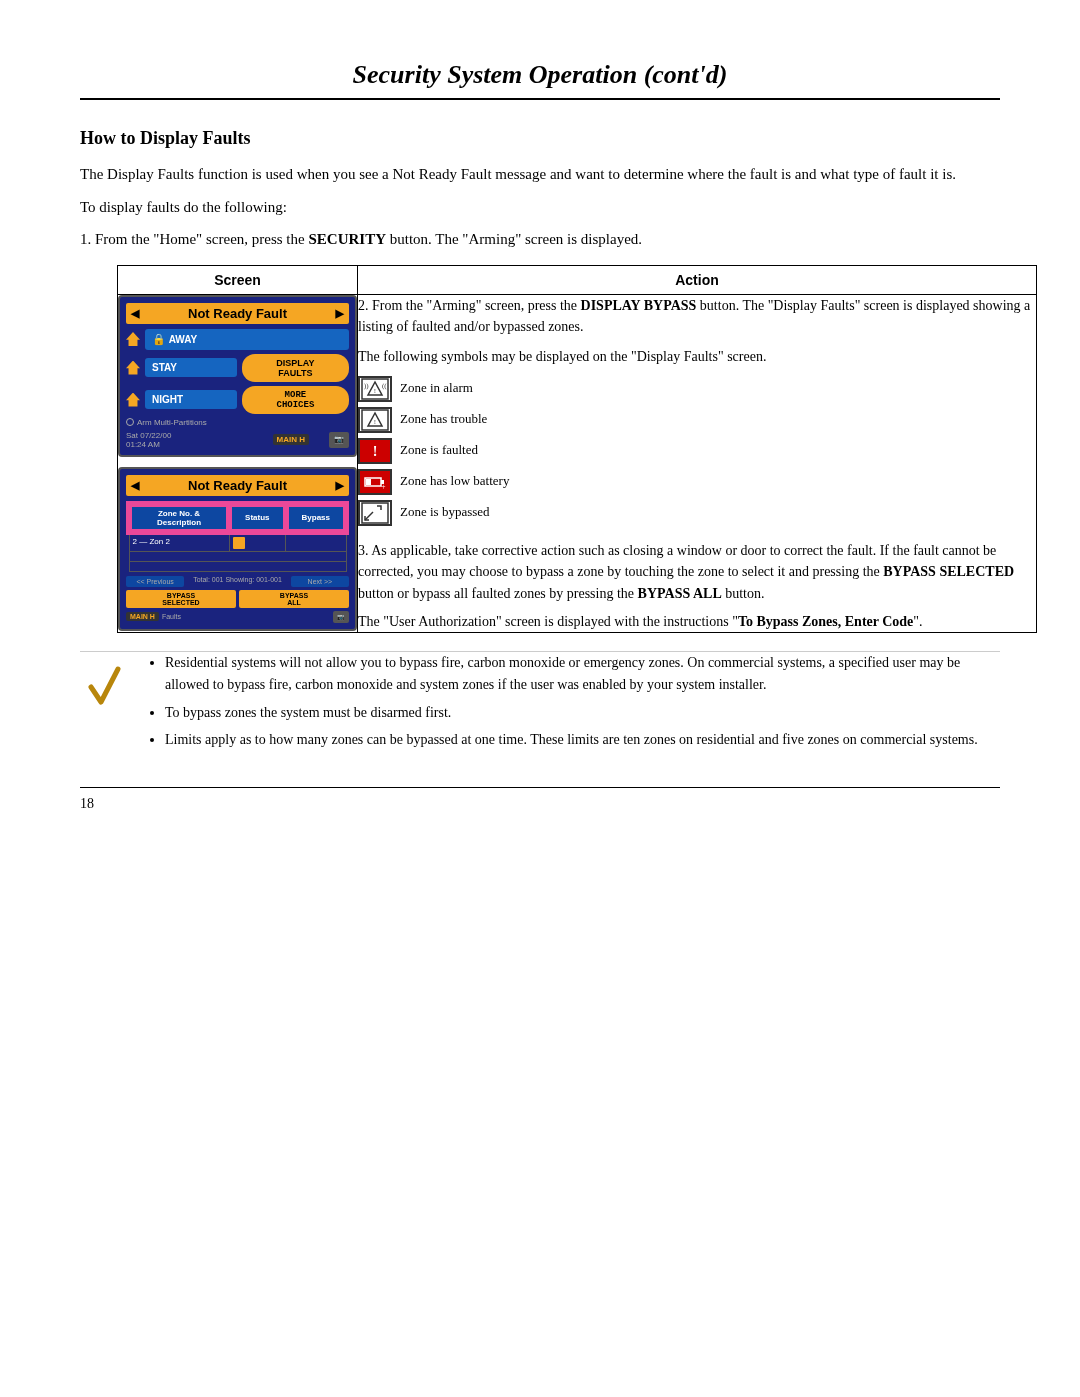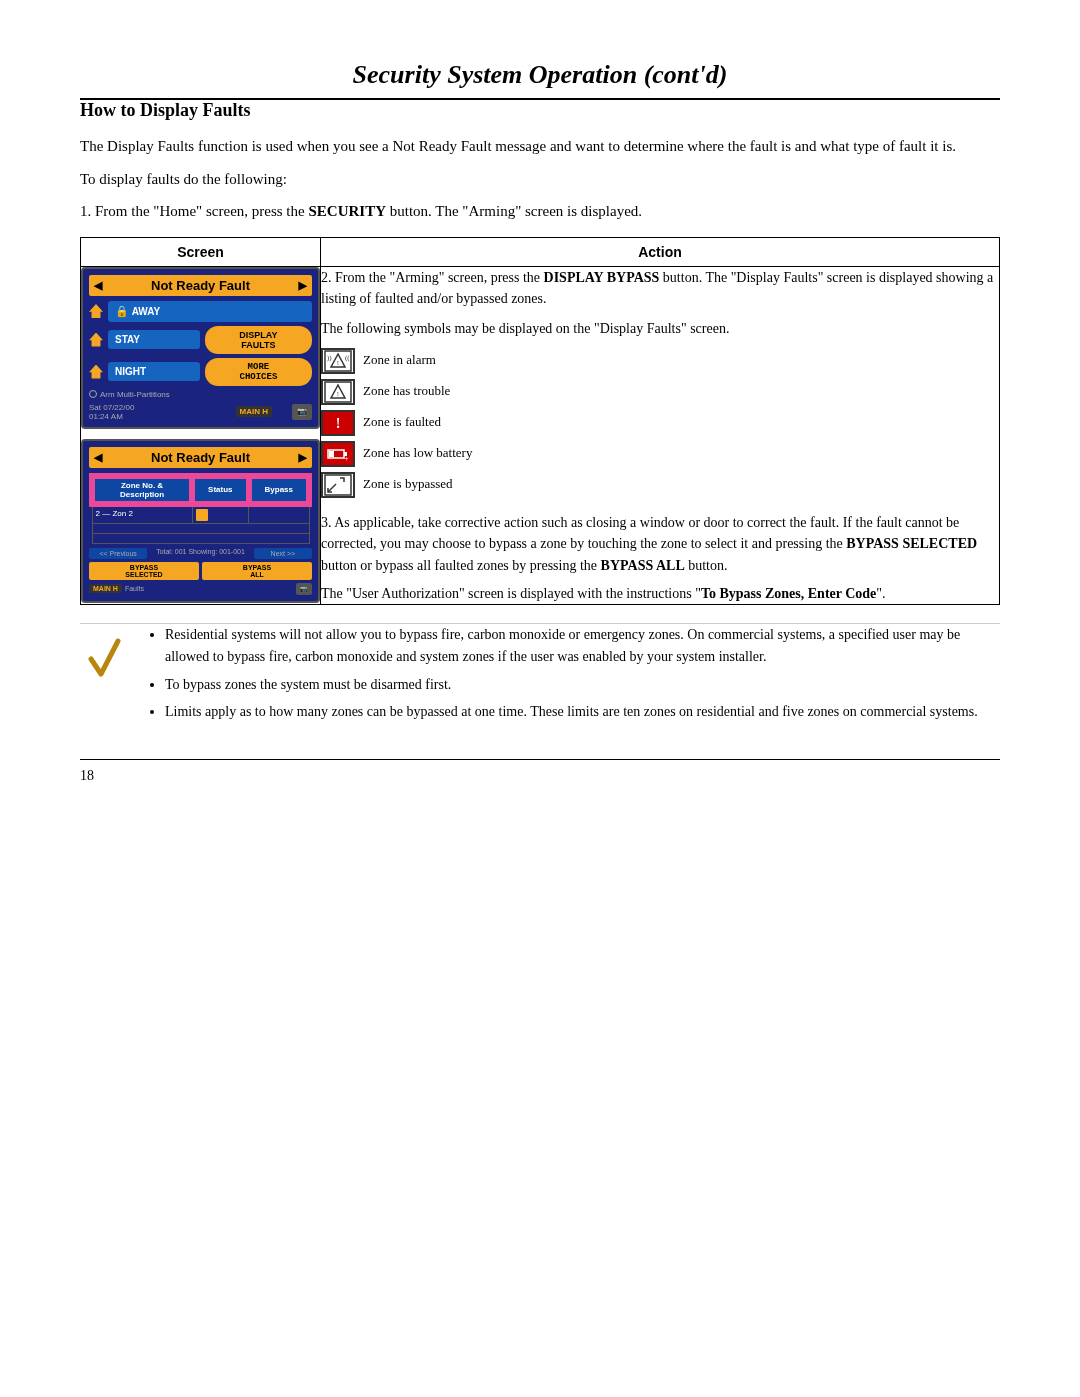--- a/index.html
+++ b/index.html
@@ -14,20 +14,21 @@
     }
 
     
     .page-title {
       font-size: 26px;
       font-weight: bold;
       font-style: italic;
       text-align: center;
       border-bottom: 2px solid #000;
       padding-bottom: 8px;
+      margin-bottom: 28px;
     }
 
     
     .section-heading {
       font-size: 18px;
       font-weight: bold;
       margin-bottom: 14px;
     }
 
     
@@ -36,20 +37,21 @@
       line-height: 1.5;
       margin-bottom: 10px;
     }
 
     
     .faults-table {
       width: 100%;
       border-collapse: collapse;
       margin-top: 14px;
       margin-bottom: 18px;
+      margin-left: 37px;
     }
     .faults-table th {
       border: 1px solid #000;
       padding: 6px 14px;
       font-size: 14px;
       font-weight: bold;
       text-align: center;
       background: #fff;
       font-family: Arial, sans-serif;
     }

